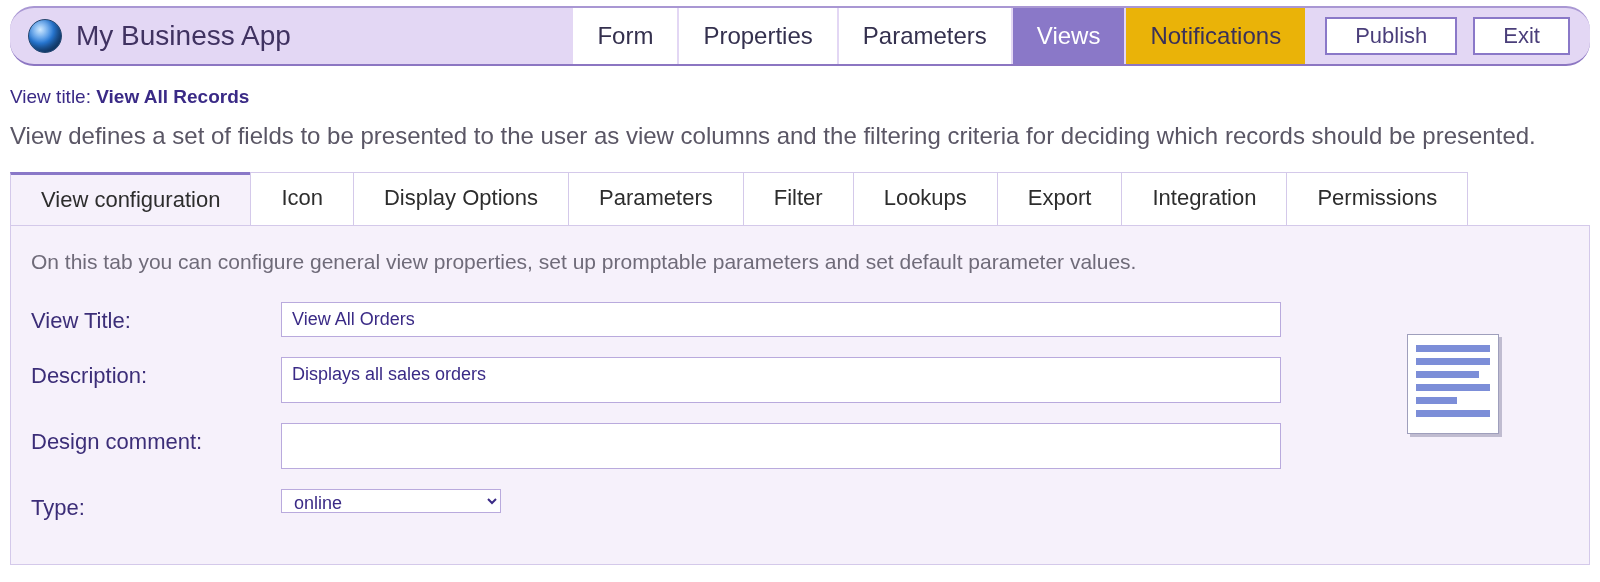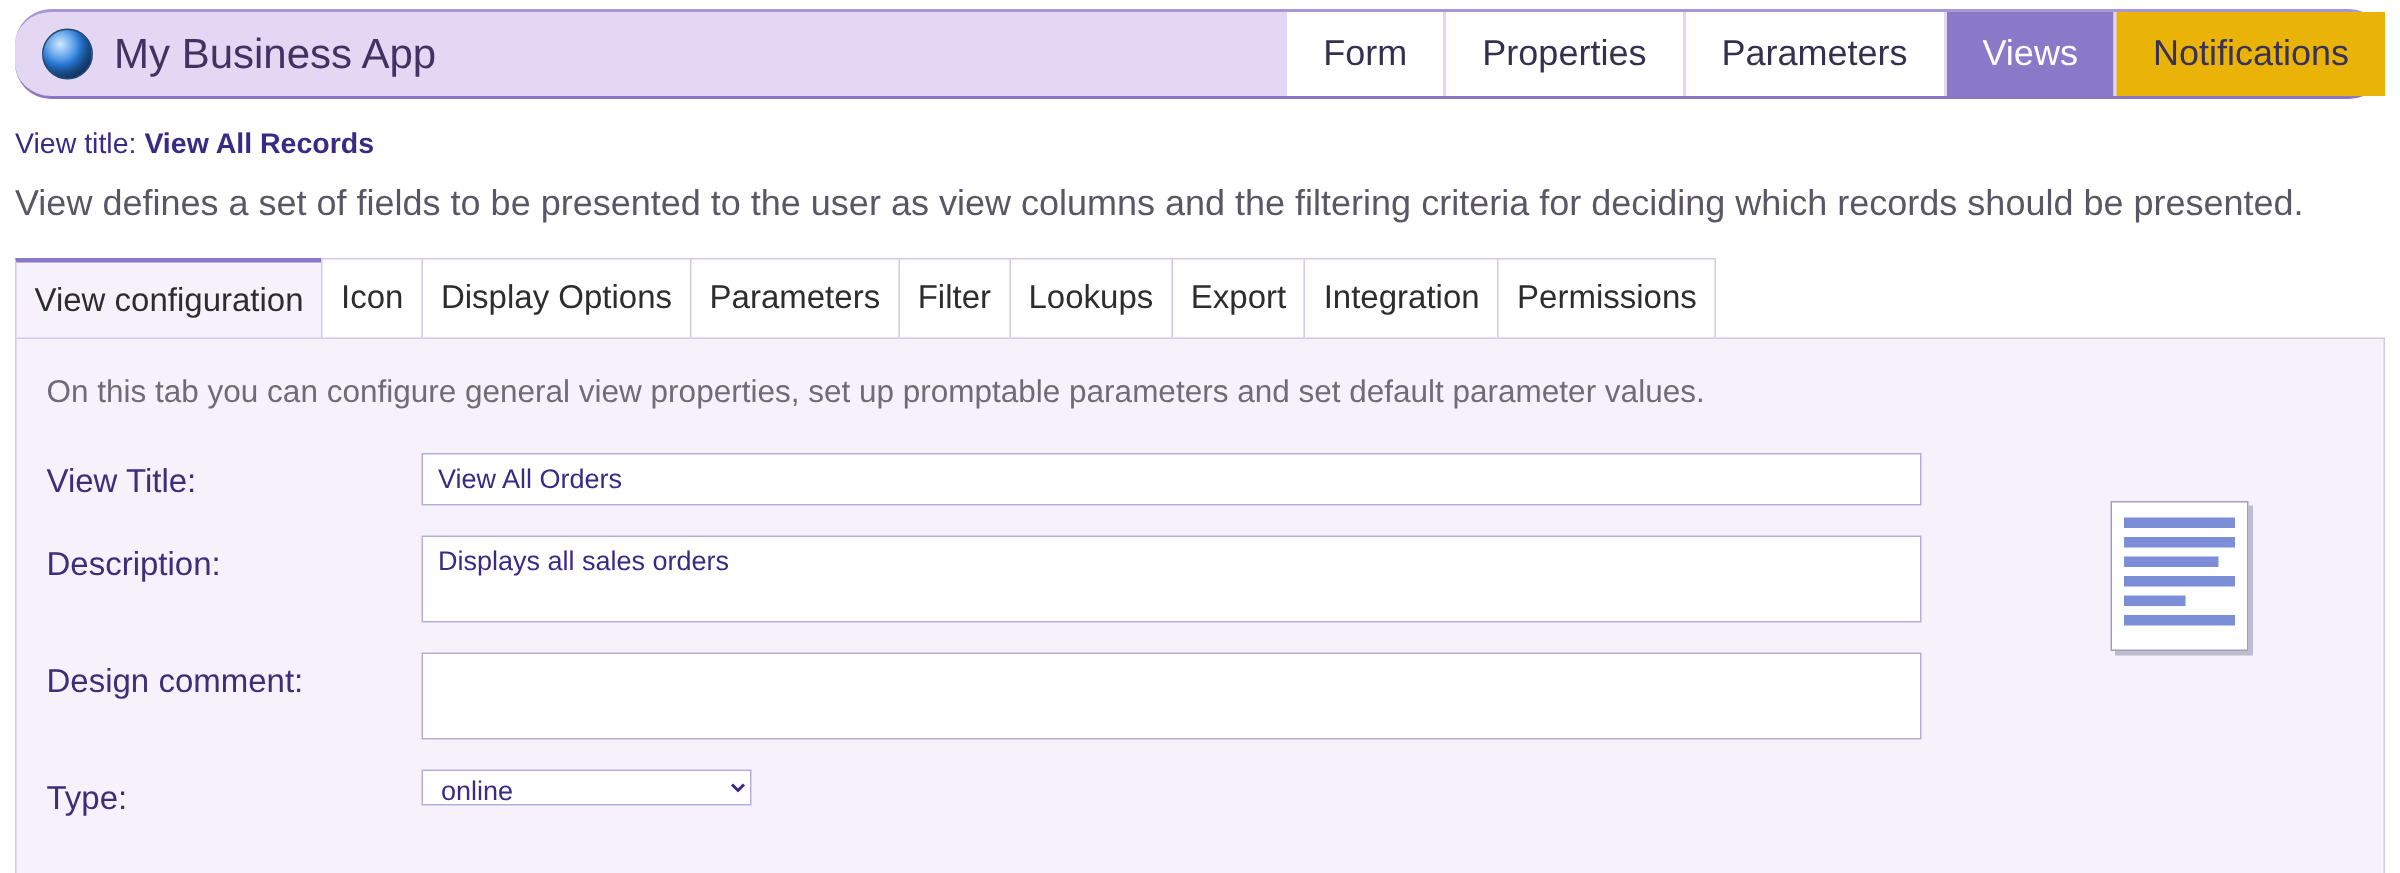--- a/index.html
+++ b/index.html
@@ -99,21 +99,21 @@
   .tabs-row {
     display: flex;
     margin-top: 22px;
   }
   .sub-tab {
     border: 1px solid #d4c9ea;
     border-bottom: none;
     background: #ffffff;
     font-size: 22px;
     color: #2d2d2d;
-    padding: 12px 12px;
+    padding: 12px 30px;
     cursor: pointer;
     margin-right: -1px;
   }
   .sub-tab.active {
     border-top: 3px solid #8a78c8;
     background: #f6f1fb;
     font-weight: 400;
   }
   .tab-body {
     border: 1px solid #d4c9ea;
@@ -142,21 +142,21 @@
     width: 100%;
     border: 1px solid #b9aadd;
     background: #ffffff;
     font-size: 18px;
     color: #3a2a86;
     padding: 6px 10px;
     font-family: inherit;
     resize: none;
   }
   textarea.text-input {
-    height: 58px;
+    height: 46px;
   }
   select.select-input {
     width: 220px;
     height: 24px;
     padding: 2px 8px;
   }
   
   .list-preview {
     position: absolute;
     right: 90px;
@@ -188,20 +188,24 @@
     <div class="app-title-area">
       <div class="globe"></div>
       <div class="app-title">My Business App</div>
     </div>
     <div class="topnav">
       <div class="topnav-item">Form</div>
       <div class="topnav-item">Properties</div>
       <div class="topnav-item">Parameters</div>
       <div class="topnav-item active">Views</div>
       <div class="topnav-item plain">Notifications</div>
+    </div>
+    <div class="action-area">
+      <button class="btn">Publish</button>
+      <button class="btn">Exit</button>
     </div>
   </div>
 
   <div class="subheader">
     <div class="view-title-line">
       <span>View title: </span><span class="view-title-value">View All Records</span>
     </div>
     <div class="view-desc">View defines a set of fields to be presented to the user as view columns and the filtering criteria for deciding which records should be presented.</div>
   </div>
 

